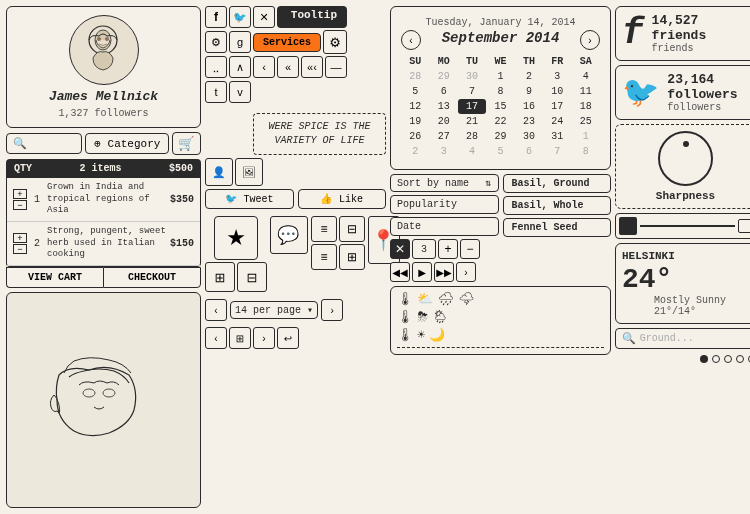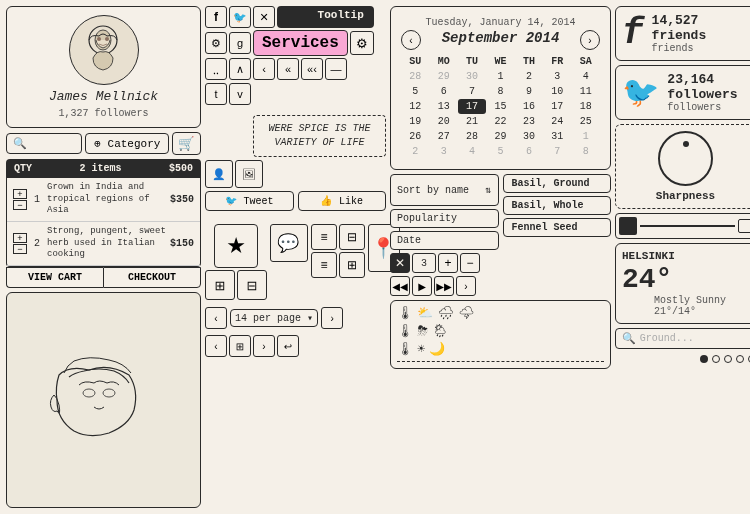--- a/index.html
+++ b/index.html
@@ -54,21 +54,21 @@
       border-radius: 50%;
       overflow: hidden;
       display: flex;
       align-items: center;
       justify-content: center;
       background: #e8e0d0;
     }
 
     .profile-name {
       font-size: 13px;
-      font-weight: normal;
+      font-weight: bold;
       font-style: italic;
     }
 
     .followers-text {
       font-size: 10px;
       color: #555;
     }
 
     .search-row {
       display: flex;
@@ -239,24 +239,24 @@
       background: #f5f0e8;
       cursor: pointer;
       font-size: 11px;
     }
 
     .services-btn {
       flex: 1;
       border: 1.5px solid #2a2a2a;
       border-radius: 4px;
       padding: 3px 8px;
-      background: #f9a8d4;
+      background: #f97316;
       cursor: pointer;
       font-family: inherit;
-      font-size: 16px;
+      font-size: 10px;
       font-weight: bold;
       text-align: center;
     }
 
     .gear-btn {
       width: 24px;
       height: 24px;
       border: 1.5px solid #2a2a2a;
       border-radius: 3px;
       display: flex;
@@ -459,21 +459,21 @@
     .sort-right {
       display: flex;
       flex-direction: column;
       gap: 3px;
       flex: 1;
     }
 
     .sort-select {
       border: 1.5px solid #2a2a2a;
       border-radius: 4px;
-      padding: 9px 6px;
+      padding: 2px 6px;
       background: #f5f0e8;
       font-family: inherit;
       font-size: 10px;
       cursor: pointer;
       display: flex;
       align-items: center;
       justify-content: space-between;
     }
 
     .sort-item {
@@ -876,21 +876,21 @@
 
       <div style="display:flex; gap:2px; margin-bottom:3px;">
         <button class="icon-btn" style="width:28px; height:28px;">
           <span>👤</span>
         </button>
         <button class="icon-btn" style="width:28px; height:28px;">
           <span>🖼</span>
         </button>
       </div>
 
-      <div class="tweet-like-row" style="margin-bottom:9px;justify-content:center;">
+      <div class="tweet-like-row" style="margin-bottom:3px;justify-content:center;">
         <button class="social-btn">🐦 Tweet</button>
         <button class="social-btn">👍 Like</button>
       </div>
     </div>
 
     <div style="display:flex; gap:3px; align-items:flex-start; margin-bottom:3px;">
 
       <div style="display:flex; flex-direction:column; gap:2px; align-items:center;">
         <button class="star-btn bordered">★</button>
         <div style="display:flex; gap:2px;">

